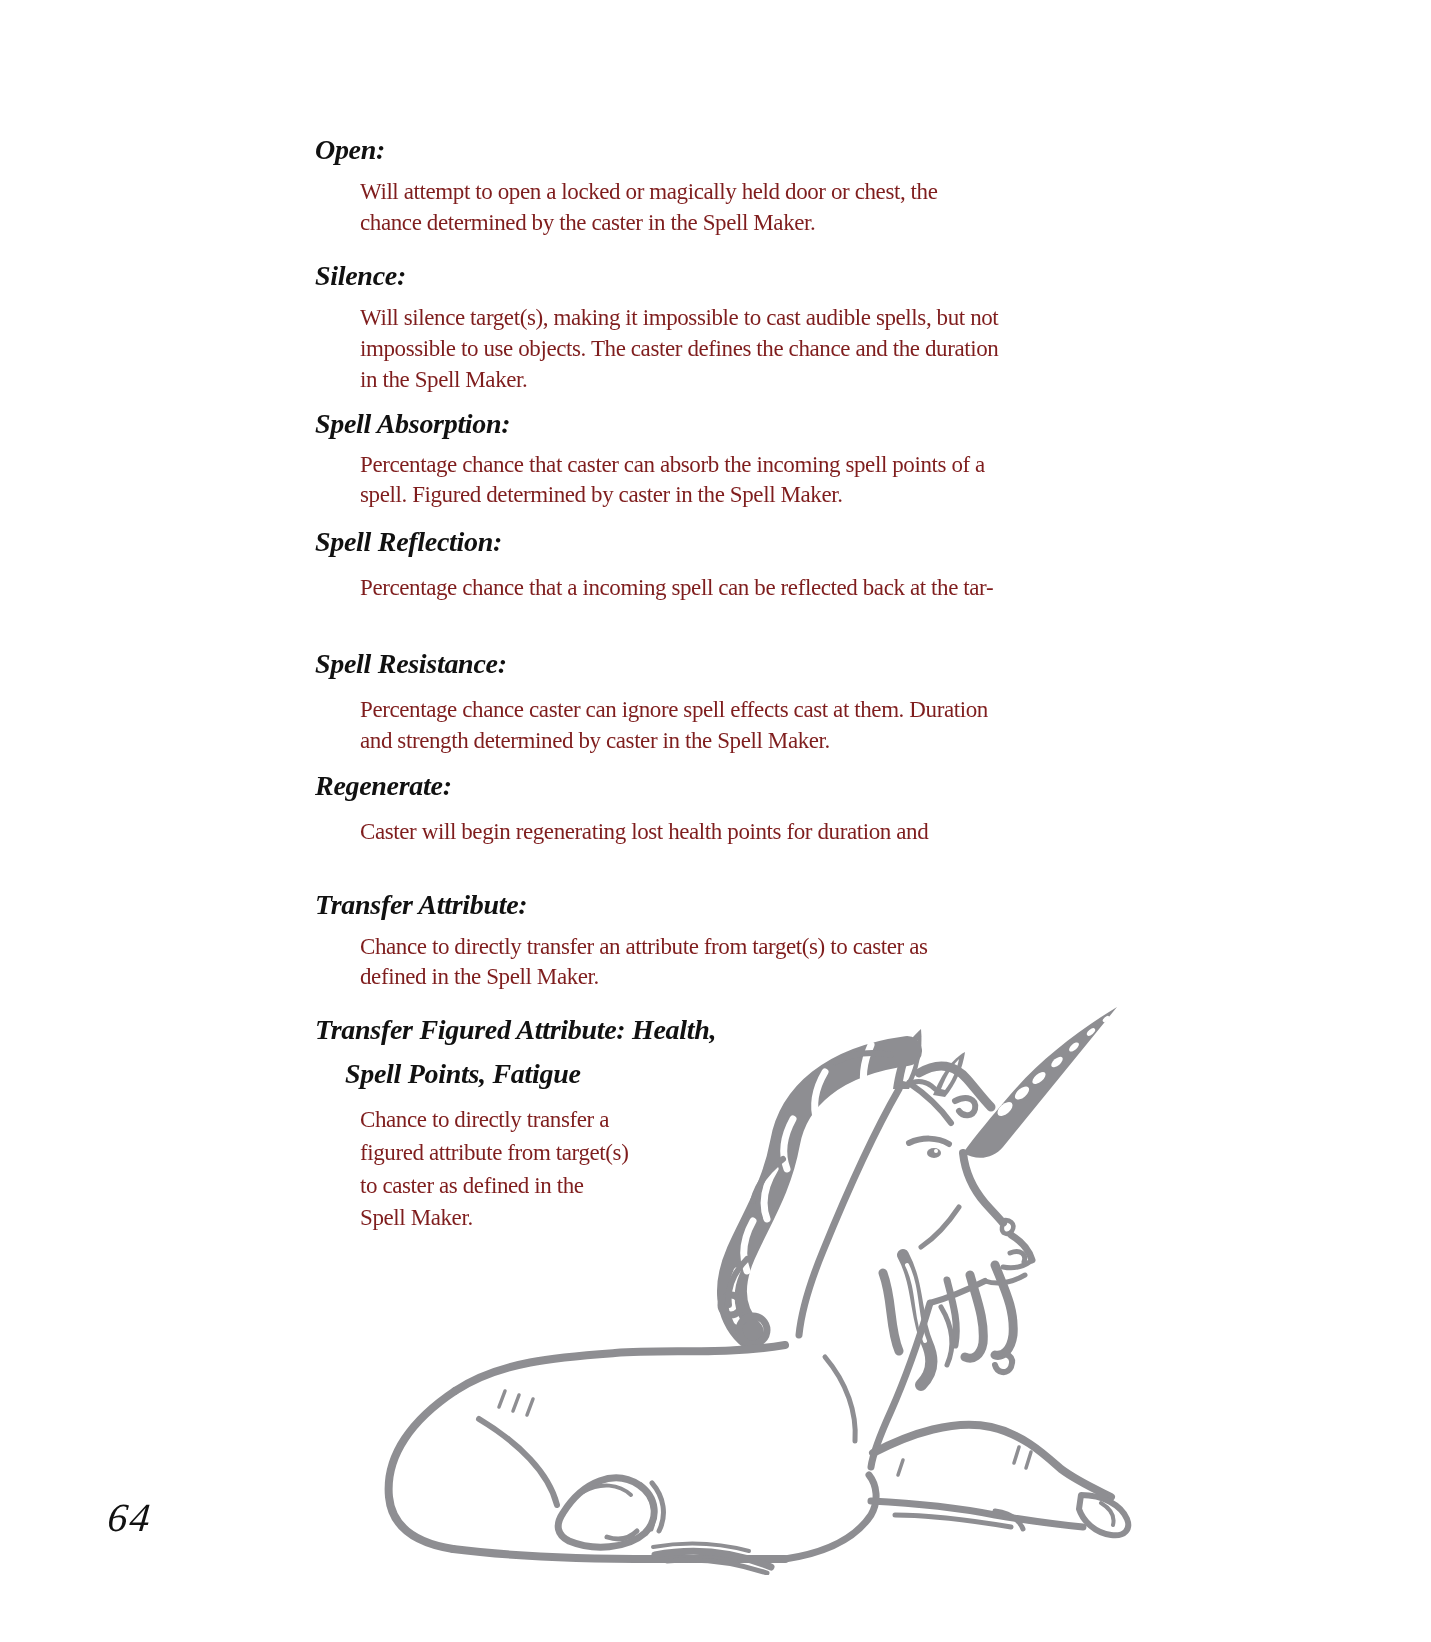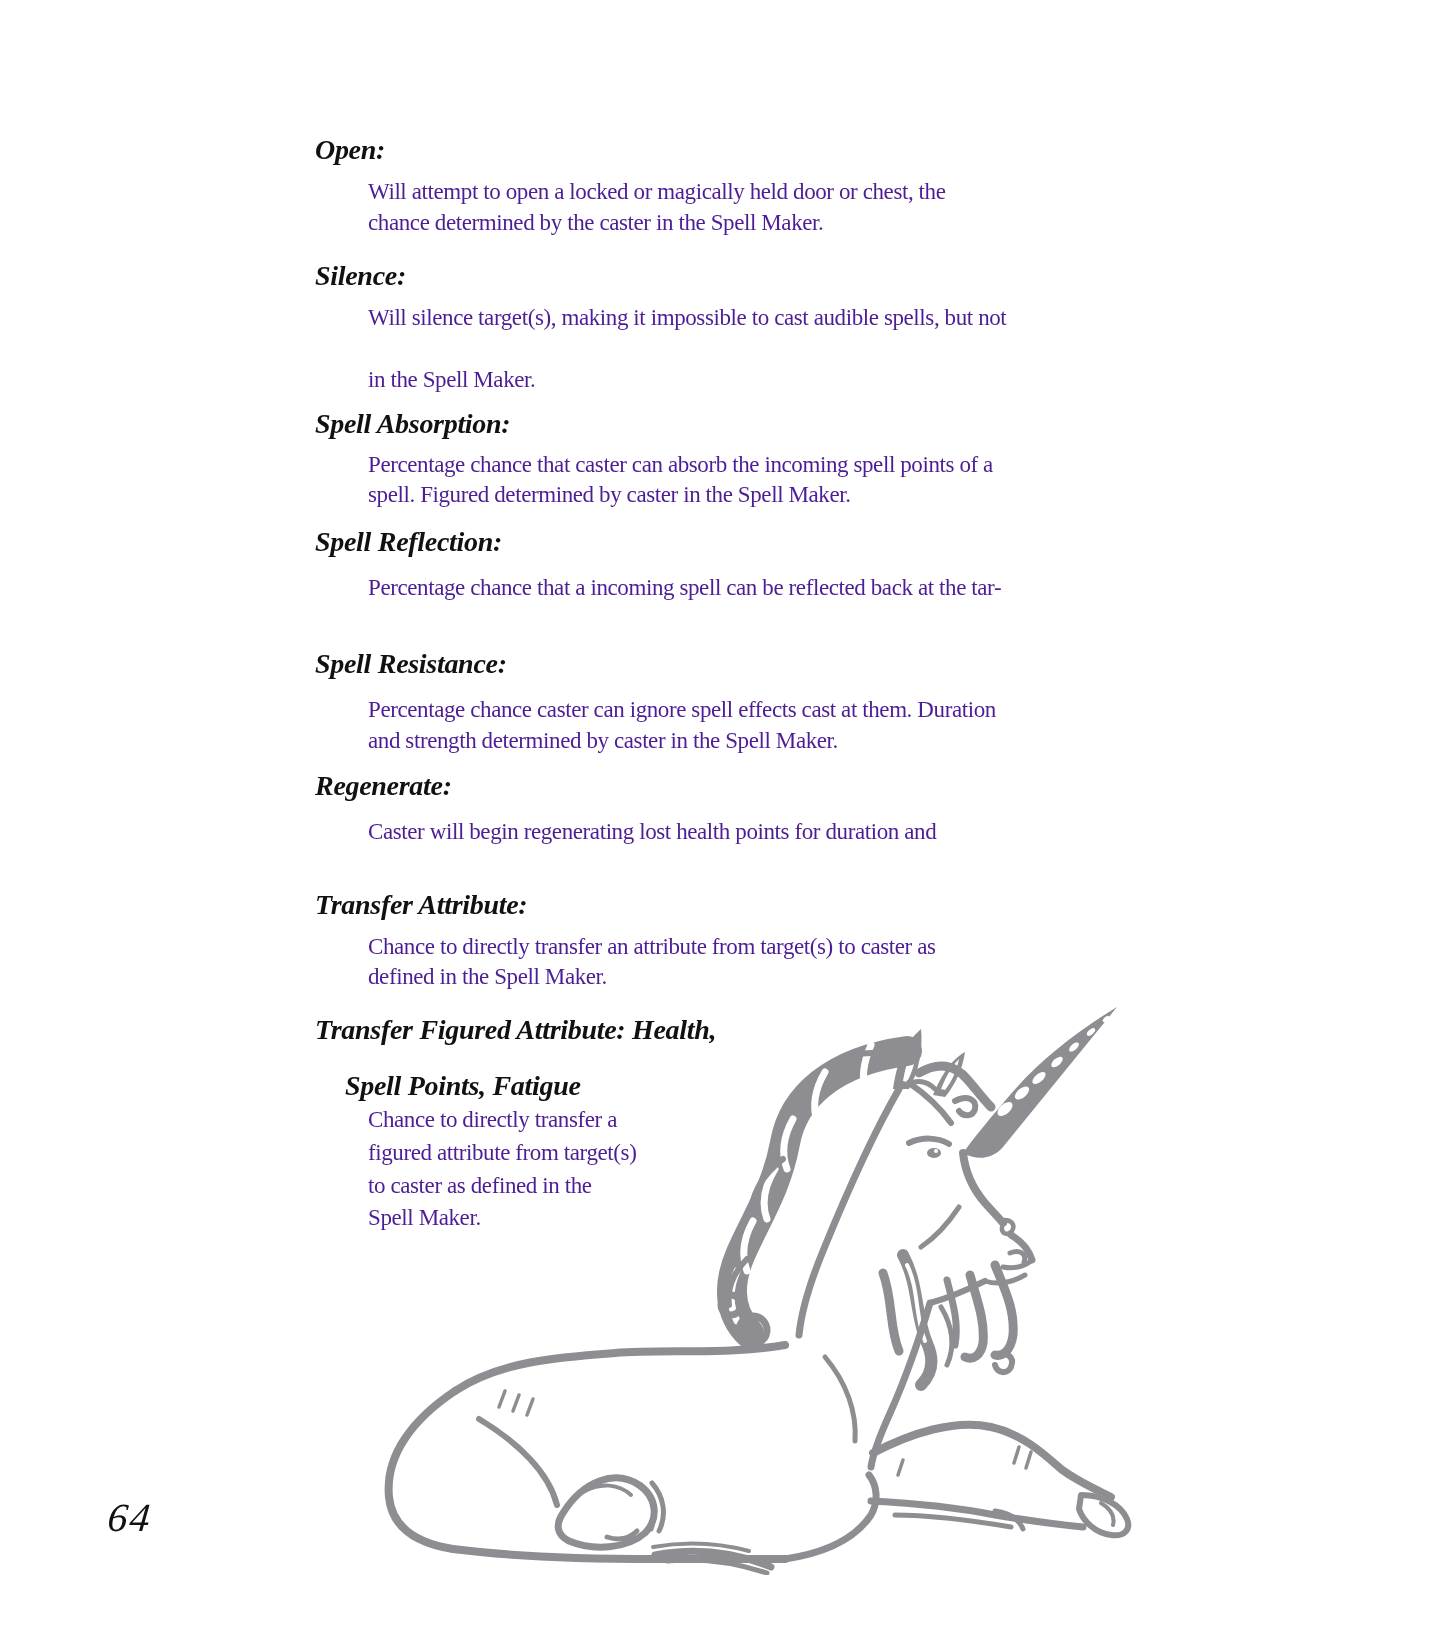--- a/index.html
+++ b/index.html
@@ -11,26 +11,26 @@
     color:#1a1a1a;
     overflow:hidden;
   }
   .hl {
     position:absolute; left:315px;
     font-weight:bold; font-style:italic;
     font-size:28px; line-height:1;
     letter-spacing:-0.3px; white-space:nowrap;
     color:#111111;
   }
-  .hl2 { left:345px;margin-top:12px; }
+  .hl2 { left:345px; }
   .bl {
-    position:absolute; left:368px;
+    position:absolute; left:360px;
     font-size:23px; line-height:1;
     letter-spacing:-0.4px; white-space:nowrap;
-    color:#4c1d95;
+    color:#7f1d1d;
     text-align:right;
   }
   .pagenum {
     position:absolute; left:108px; top:1494px;
     font-size:40px; font-style:italic;
     letter-spacing:2px;
     color:#111111;
     transform:skewX(-6deg);
   }
   .unicorn {
@@ -46,20 +46,21 @@
 <body>
 
 <div class="page">
 
   <div class="hl" style="top:136px">Open:</div>
   <div class="bl" style="top:180px">Will attempt to open a locked or magically held door or chest, the</div>
   <div class="bl" style="top:211px">chance determined by the caster in the Spell Maker.</div>
 
   <div class="hl" style="top:262px">Silence:</div>
   <div class="bl" style="top:306px">Will silence target(s), making it impossible to cast audible spells, but not</div>
+  <div class="bl" style="top:337px">impossible to use objects. The caster defines the chance and the duration</div>
   <div class="bl" style="top:368px">in the Spell Maker.</div>
 
   <div class="hl" style="top:410px">Spell Absorption:</div>
   <div class="bl" style="top:453px">Percentage chance that caster can absorb the incoming spell points of a</div>
   <div class="bl" style="top:483px">spell. Figured determined by caster in the Spell Maker.</div>
 
   <div class="hl" style="top:528px">Spell Reflection:</div>
   <div class="bl" style="top:576px">Percentage chance that a incoming spell can be reflected back at the tar-</div>
 
   <div class="hl" style="top:650px">Spell Resistance:</div>

